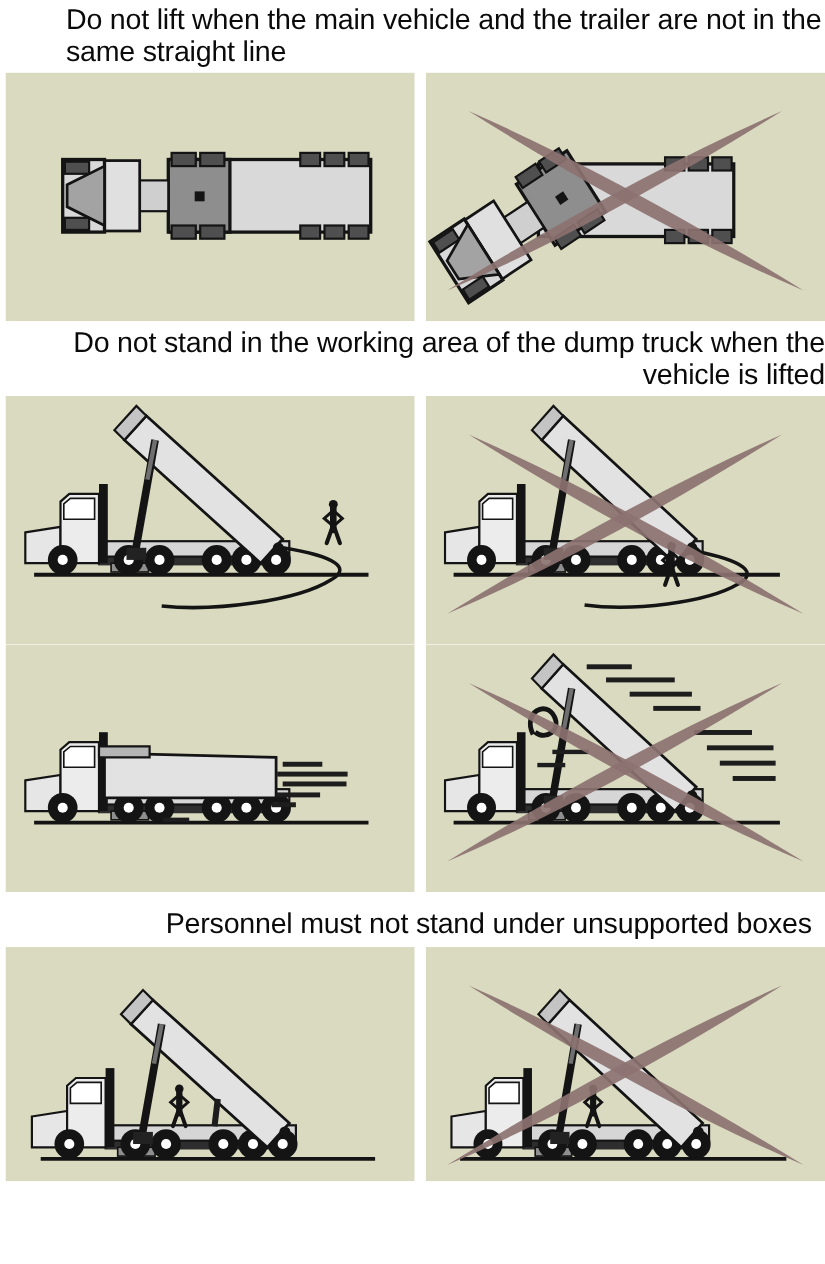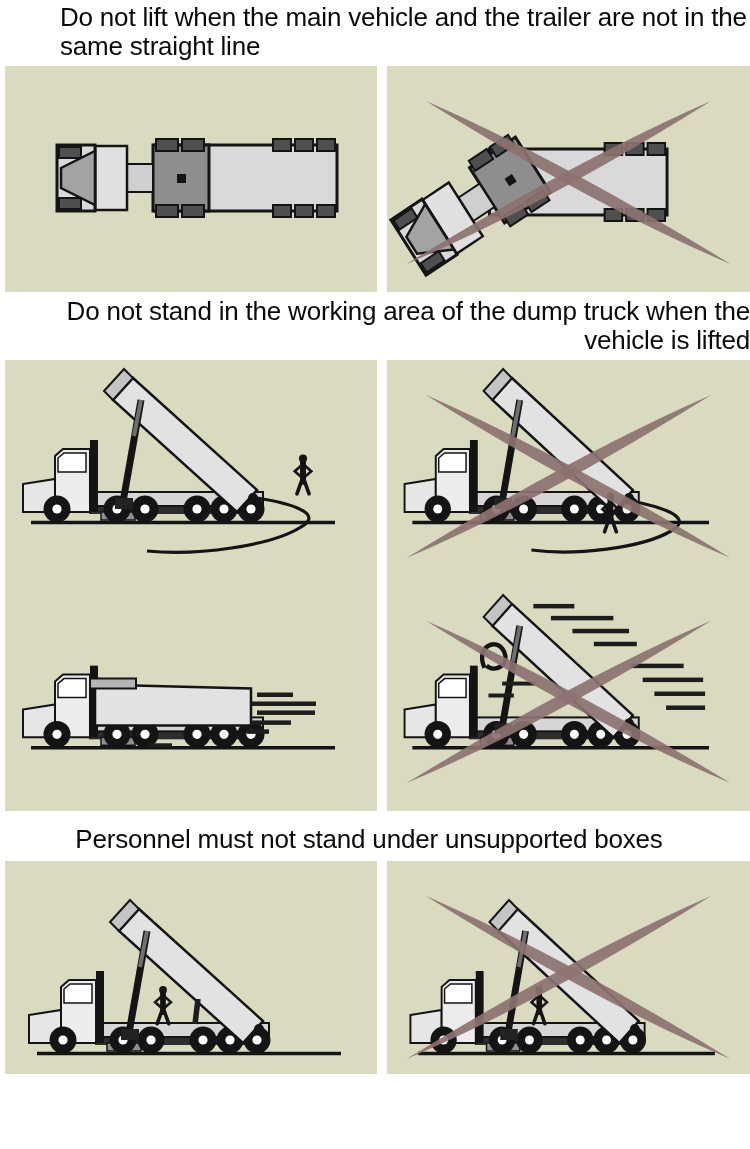--- a/index.html
+++ b/index.html
@@ -12,21 +12,21 @@
   .caption{
     font-size:26px;
     line-height:1.12;
     font-weight:400;
     margin:0;
     letter-spacing:-0.2px;
   }
   .caption-1{padding:3px 2px 5px 60px;}
   .caption-2{padding:5px 0 5px 64px;text-align:right;}
   .caption-3{margin-top:36px;padding:0 0 10px 0;text-align:center;}
-  .caption-4{margin-top:14px;padding:0 12px 6px 0;text-align:center;}
+  .caption-4{margin-top:14px;padding:0 12px 6px 0;text-align:right;}
   .row{display:flex;gap:10px;padding-left:5px;}
   svg.panel{display:block;}
 </style>
 </head>
 <body>
 
 <svg width="0" height="0" style="position:absolute" aria-hidden="true">
   <defs>
     <g id="wheel">
       <circle r="13.5" fill="#141414"></circle>

